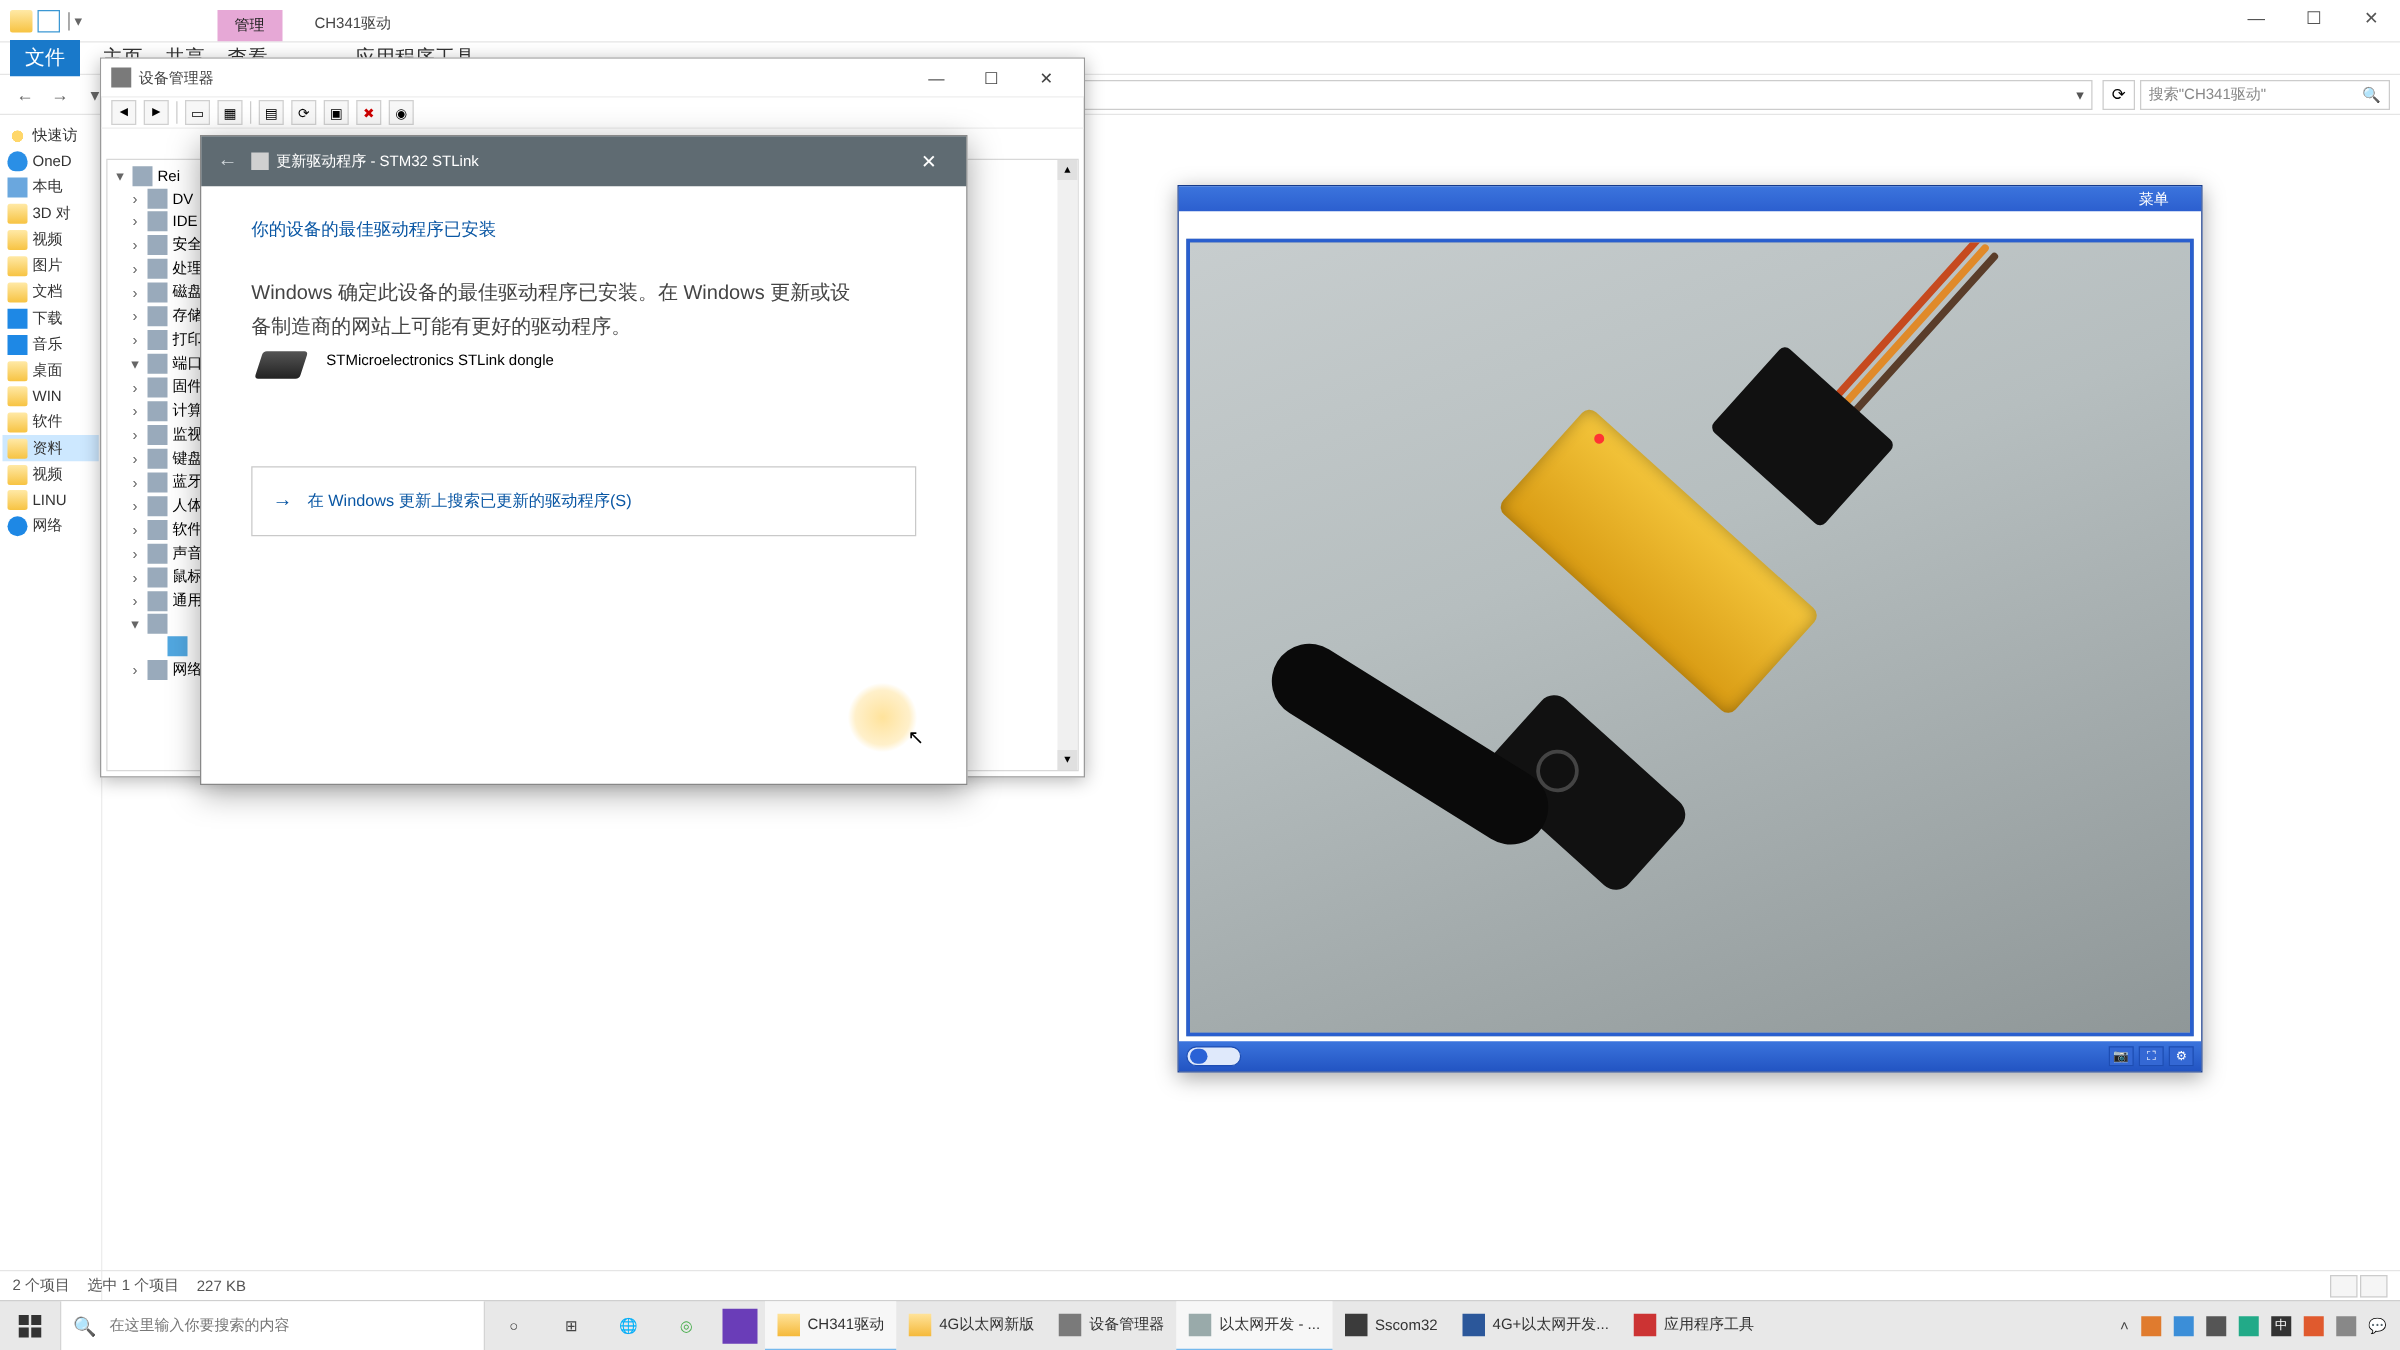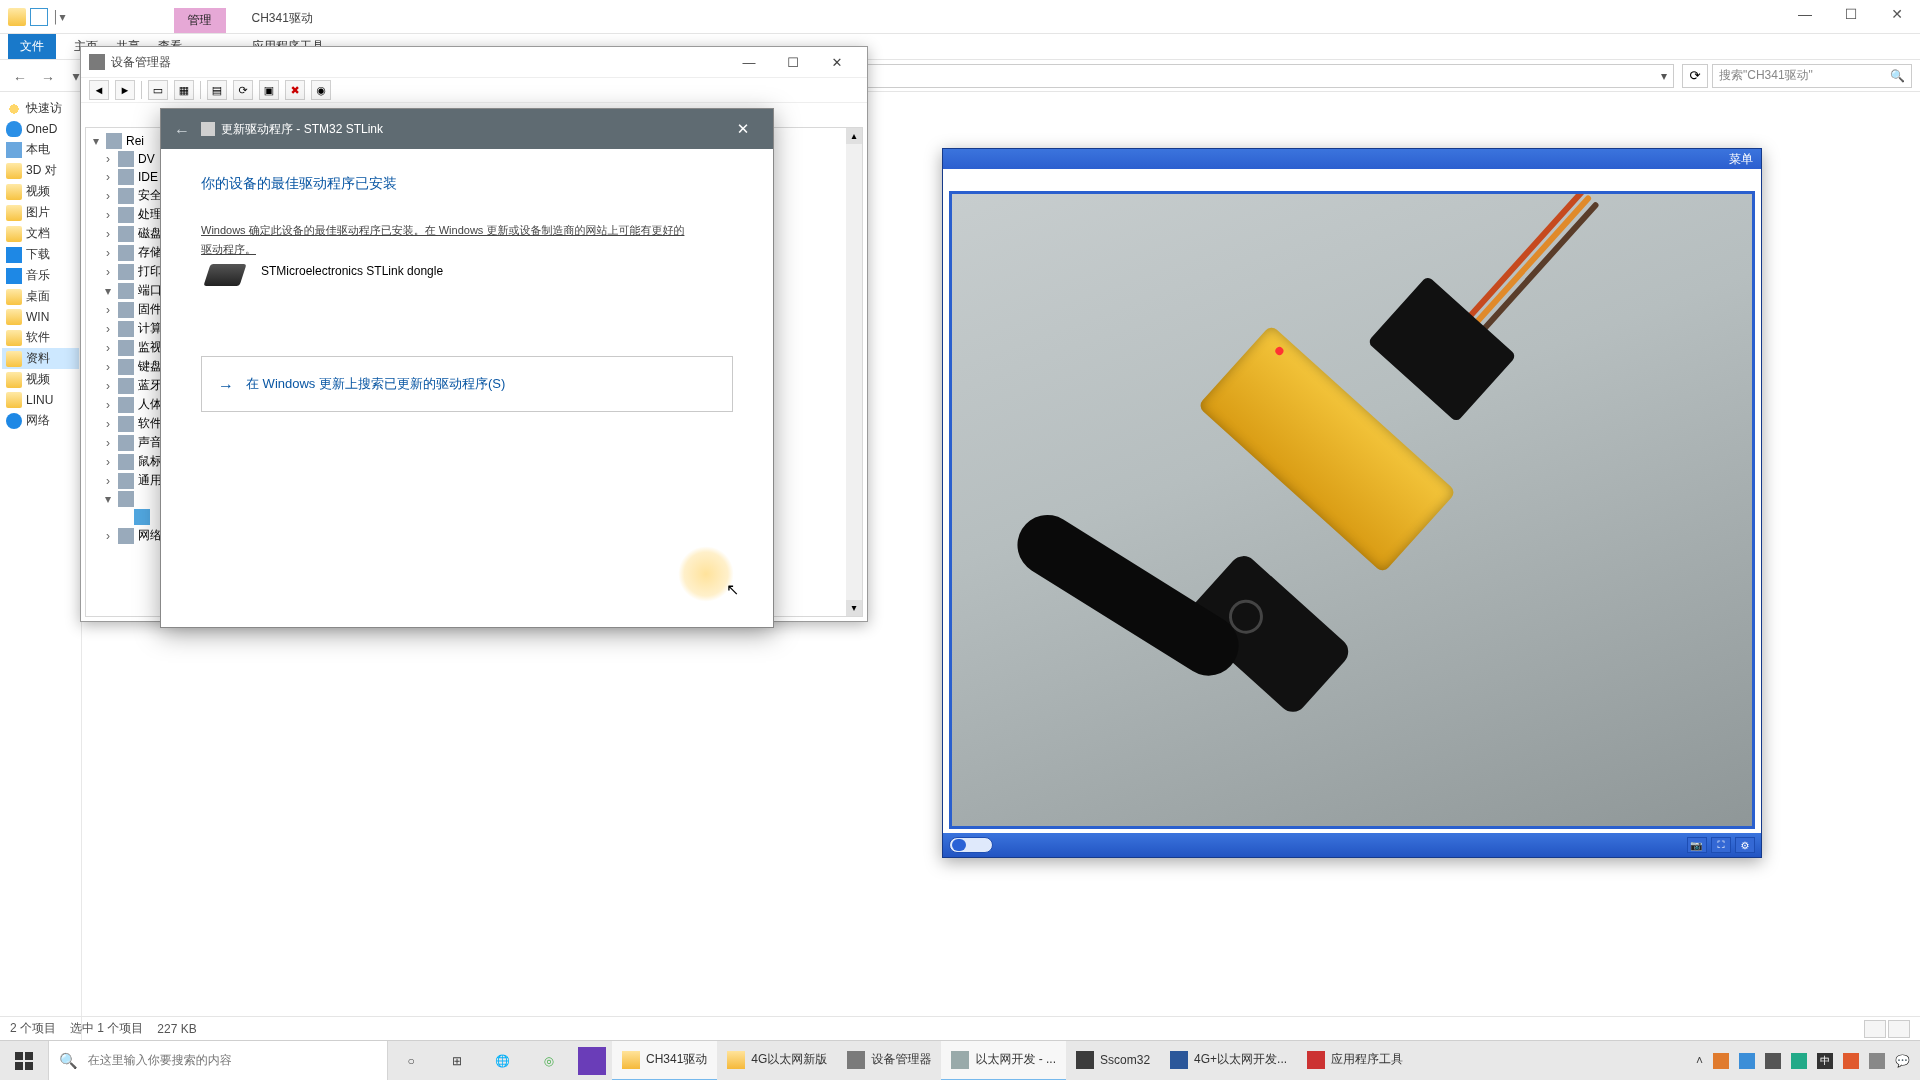--- a/index.html
+++ b/index.html
@@ -11,21 +11,21 @@
     .qicon { width:18px; height:18px; display:inline-block; }
     .qicon.folder { background: linear-gradient(#ffe9a6,#f7c342); border-radius:2px; }
     .qicon.sel { border:1px solid #3b97d3; }
     .ribbon-tabs { display: flex; height: 100%; align-items: flex-end; margin-left: 100px; }
     .ribbon-tab { padding: 4px 14px; font-size: 12px; color: #444; cursor: pointer; }
     .ribbon-tab.context { background: #e6a8d6; color: #222; }
     .ribbon-sys { position: absolute; right: 0; top: 0; display: flex; }
     .ribbon-sys button { width: 46px; height: 28px; border: none; background: transparent; font-size: 14px; color: #555; cursor: pointer; }
 
     .ribbon-row2 { height: 26px; display:flex; align-items:center; padding-left:8px; gap:18px; border-bottom:1px solid #e5e5e5;}
-    .ribbon-row2 .tab { font-size:12px; color:#333; cursor:pointer; }
+    .ribbon-row2 .tab { font-size:16px; color:#333; cursor:pointer; }
     .ribbon-row2 .tab.file { background:#1979ca; color:#fff; padding:4px 12px; }
 
     
     .explorer-nav { height: 32px; display:flex; align-items:center; padding:0 8px; gap:4px; border-bottom:1px solid #e5e5e5;}
     .nav-btn { width:24px;height:24px;border:none;background:transparent;color:#666;cursor:pointer;font-size:14px;}
     .addr { flex:1; height:24px; border:1px solid #ccc; margin:0 4px; display:flex; align-items:center; padding:0 6px; color:#555;}
     .refresh-btn { width:26px;height:24px;border:1px solid #ccc;background:#fff;cursor:pointer;}
     .search-box { width:200px; height:24px; border:1px solid #ccc; display:flex; align-items:center; padding:0 6px; color:#888;}
     .search-box .mag { margin-left:auto; color:#666;}
 
@@ -73,41 +73,41 @@
     .dt-row.usb .dico{ background:#51a7e0;}
 
     
     .drvmodal { position:absolute; left:160px; top:108px; width:614px; height:520px; background:#fff; border:1px solid #888; box-shadow:0 6px 24px rgba(0,0,0,.35);}
     .drvmodal-title { height:40px; background:#5f6b72; color:#fff; display:flex; align-items:center; padding:0 10px; font-size:12px;}
     .drvmodal-title .back { width:22px;height:22px; border:none; background:transparent; color:#cfd6da; font-size:16px; margin-right:8px; cursor:pointer;}
     .drvmodal-title .ico { width:14px;height:14px; background:#d0d0d0; margin-right:6px;}
     .drvmodal-title .close { margin-left:auto; width:40px;height:40px; border:none; background:transparent; color:#fff; font-size:15px; cursor:pointer;}
     .drvmodal-body { padding:26px 40px 10px;}
     .drv-head { color:#0a57a4; font-size:14px; margin-bottom:28px;}
-    .drv-desc { font-size:11px; color:#444; line-height:1.7; max-width:490px;text-decoration:underline;}
+    .drv-desc { font-size:16px; color:#444; line-height:1.7; max-width:490px;}
     .drv-device { display:flex; align-items:flex-start; gap:18px; margin:6px 0 30px 6px;}
     .drv-device .dimg { width:36px; height:22px; background:linear-gradient(#555,#222); border-radius:3px; transform:skewX(-18deg);}
     .drv-device .dname { font-size:12px;}
     .drv-option { border:1px solid #c9c9c9; padding:18px 16px; display:flex; align-items:center; gap:12px; cursor:pointer; margin-top:70px;}
     .drv-option .arrow { color:#0a57a4; font-size:16px;}
     .drv-option .lbl { color:#0a57a4; font-size:13px;}
     .drvmodal-footer { position:absolute; left:0; right:0; bottom:0; height:50px; border-top:1px solid #ddd; background:#f4f4f4; display:flex; align-items:center; justify-content:flex-end; padding:0 16px;}
     .drv-close-btn { min-width:86px; height:26px; border:1px solid #a7a7a7; background:#efefef; font-size:12px; cursor:pointer;}
 
     
     .click-spot { position:absolute; left:678px; top:546px; width:56px; height:56px; border-radius:50%; background:radial-gradient(circle, rgba(255,225,150,.95) 0%, rgba(255,225,150,.5) 55%, transparent 70%); pointer-events:none;}
     .cursor { position:absolute; left:726px; top:580px; font-size:16px; color:#000; pointer-events:none;}
 
     
     .camwin { position:absolute; left:942px; top:148px; width:820px; height:710px; border:1px solid #163a8a; box-shadow:0 4px 16px rgba(0,0,0,.35); background:#fff;}
     .camtitle { height:22px; background:linear-gradient(#3d7fe8,#2659c9); display:flex; align-items:center; padding:0 6px; color:#fff; font-size:12px;}
     .camtitle .ico{ width:14px;height:14px;background:#fff;border-radius:50%; margin-right:6px;}
     .camtitle .btns{ margin-left:auto; display:flex; gap:2px;}
     .camtitle .btns button{ width:18px;height:14px;border:1px solid #7fa9ee;background:#3468d4;color:#fff;font-size:9px;line-height:10px;cursor:pointer;}
-    .cammenu { height:20px; background:linear-gradient(#3b74dd,#2c5fcf); display:flex; justify-content:flex-end; padding:0 8px; align-items:center;}
+    .cammenu { height:20px; background:linear-gradient(#3b74dd,#2c5fcf); display:flex; justify-content:flex-end; padding:0 26px; align-items:center;}
     .cammenu span{ color:#fff; font-size:12px; cursor:pointer;}
     .camview { position:absolute; top:42px; left:6px; right:6px; bottom:28px; border:3px solid #2a5fce; background:#aab2b3; overflow:hidden;}
     .photo { position:absolute; inset:0; background:linear-gradient(160deg,#c7cdce 0%, #b6bebf 40%, #8f9798 100%);}
     
     .cable { position:absolute; top:-30px; right:160px; width:160px; height:220px; transform:rotate(42deg); }
     .cable .wire{ position:absolute; left:50%; top:0; width:6px; height:100%; border-radius:3px;}
     .cable .w1{ background:#c64a1f; left:46%;} .cable .w2{ background:#e08a2a; left:52%;} .cable .w3{ background:#5a3d2a; left:58%;}
     .plug { position:absolute; top:110px; right:250px; width:120px; height:90px; background:#111; transform:rotate(42deg); border-radius:6px;}
     .dongle { position:absolute; top:200px; right:300px; width:250px; height:110px; transform:rotate(42deg); background:linear-gradient(#f4c63c,#d89a12); border-radius:8px; box-shadow:inset 0 0 12px rgba(0,0,0,.3);}
     .dongle::after{content:""; position:absolute; top:10px; left:20px; width:8px;height:8px; background:#f33; border-radius:50%;}

